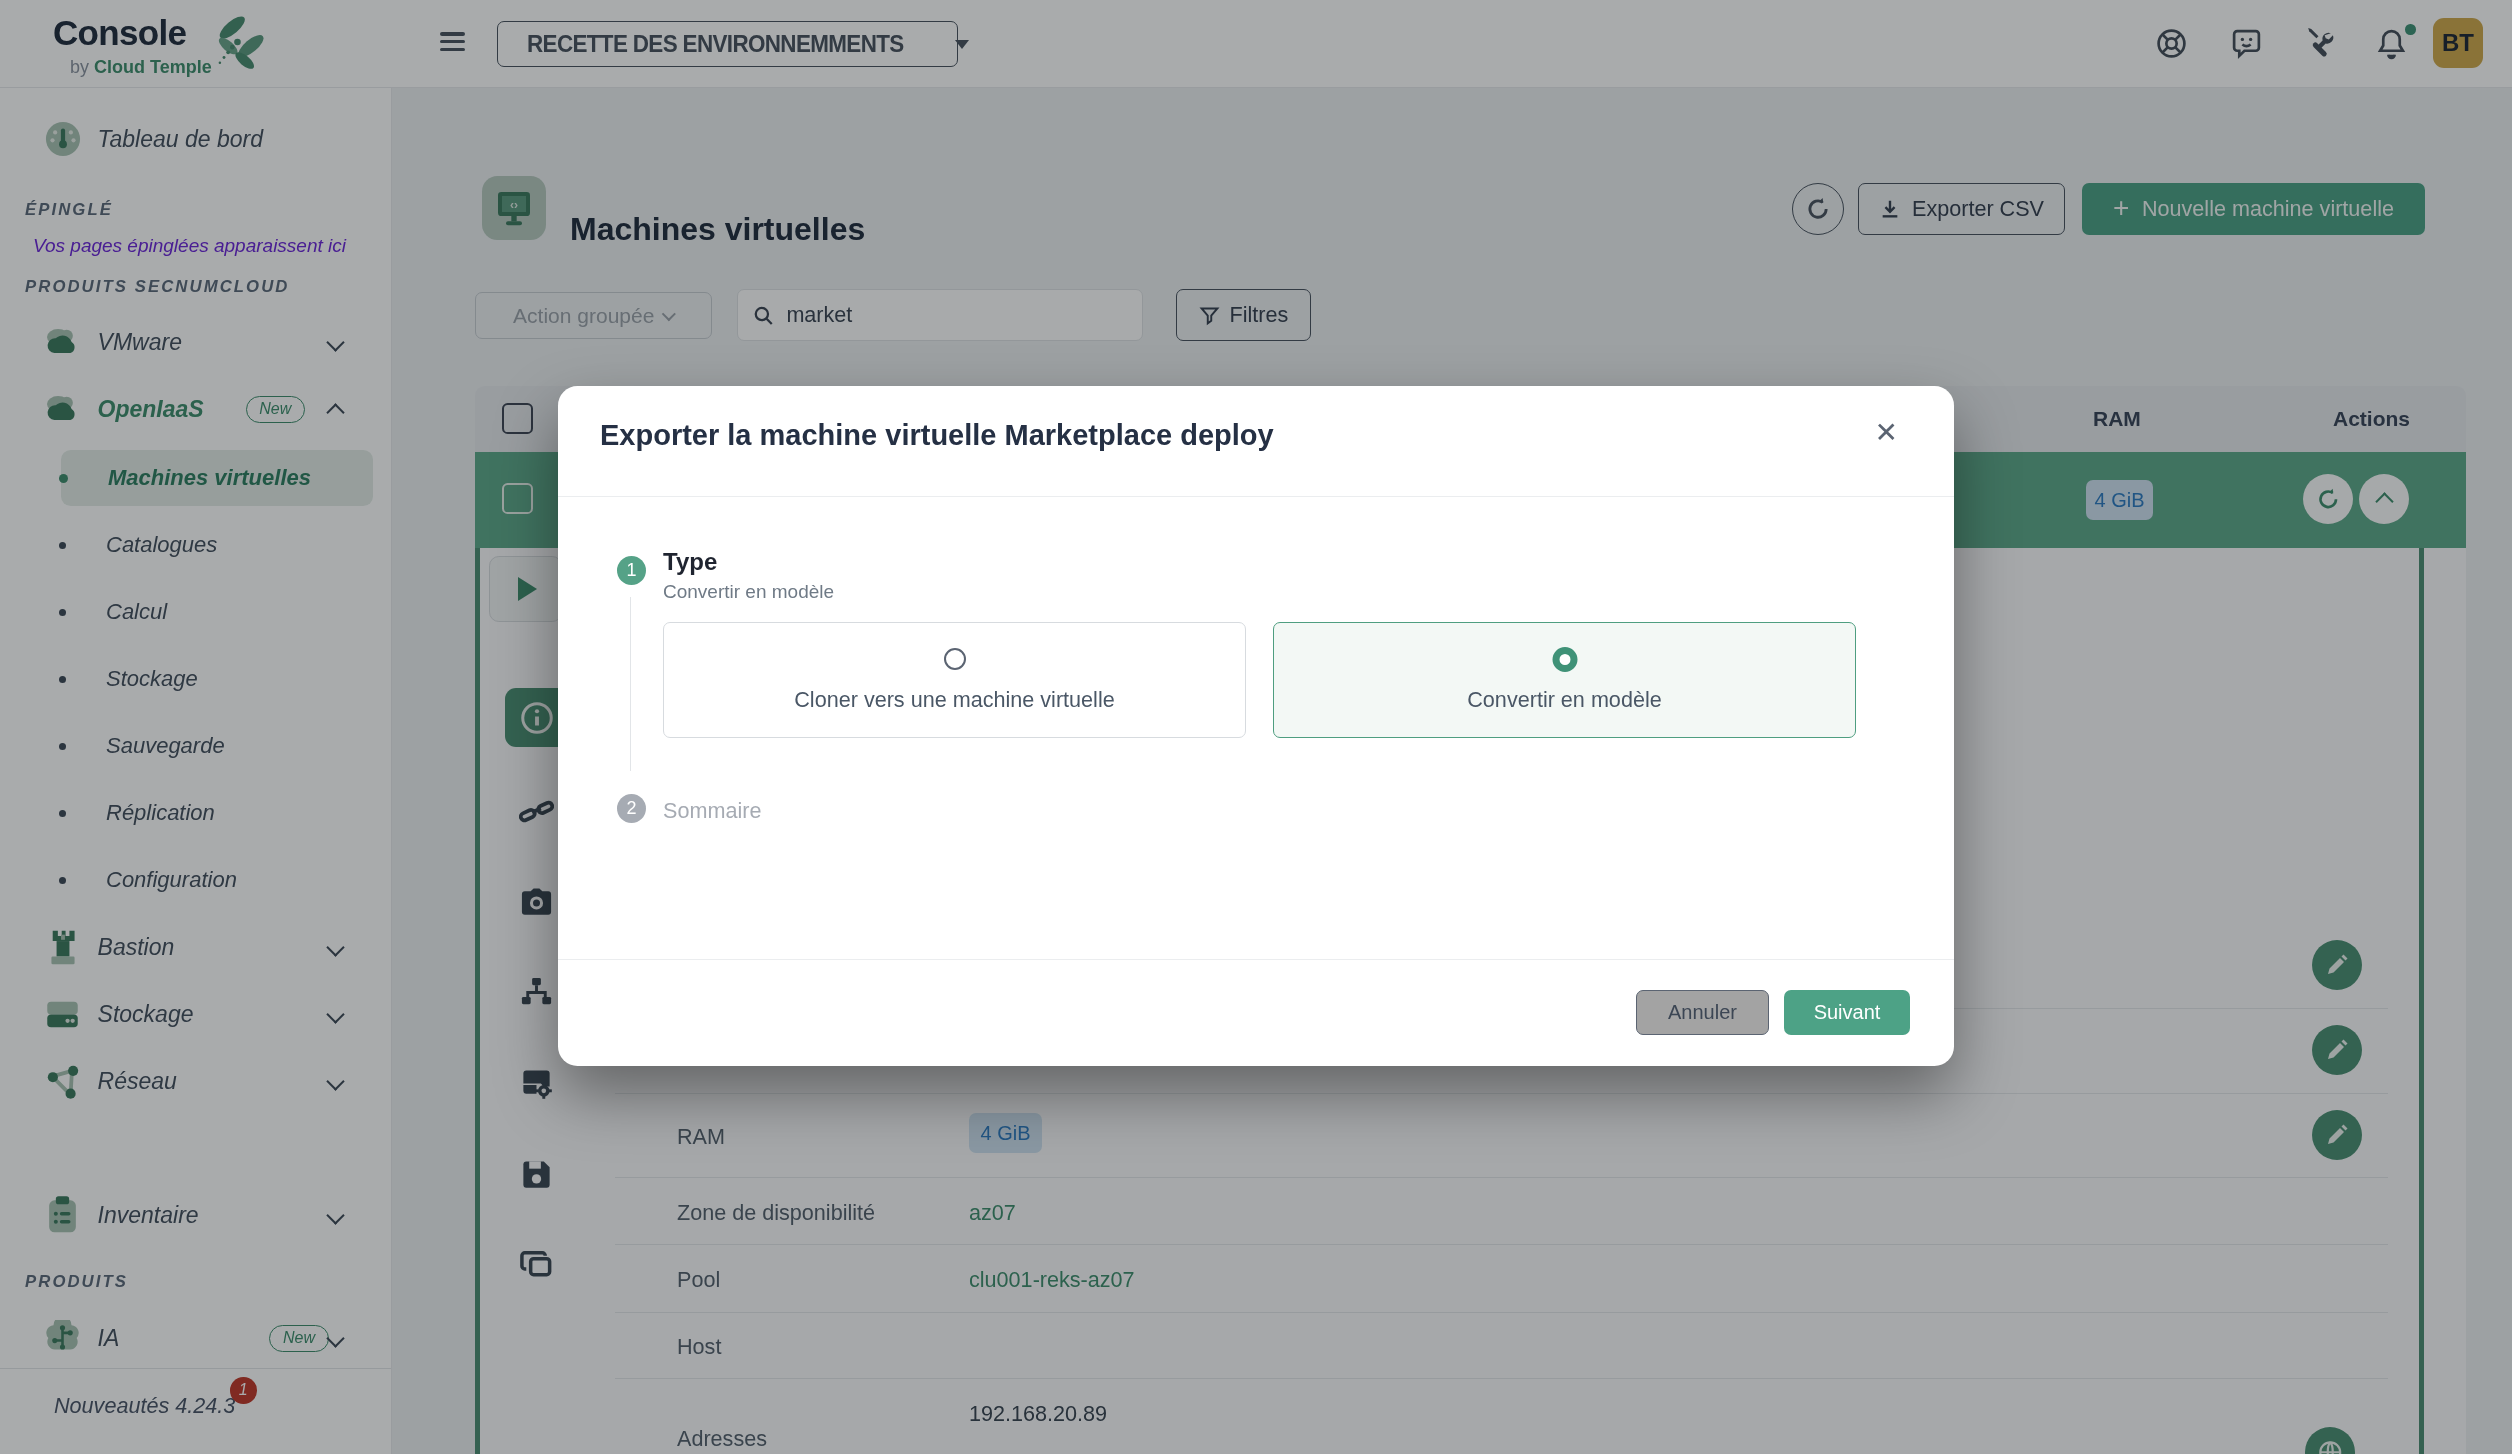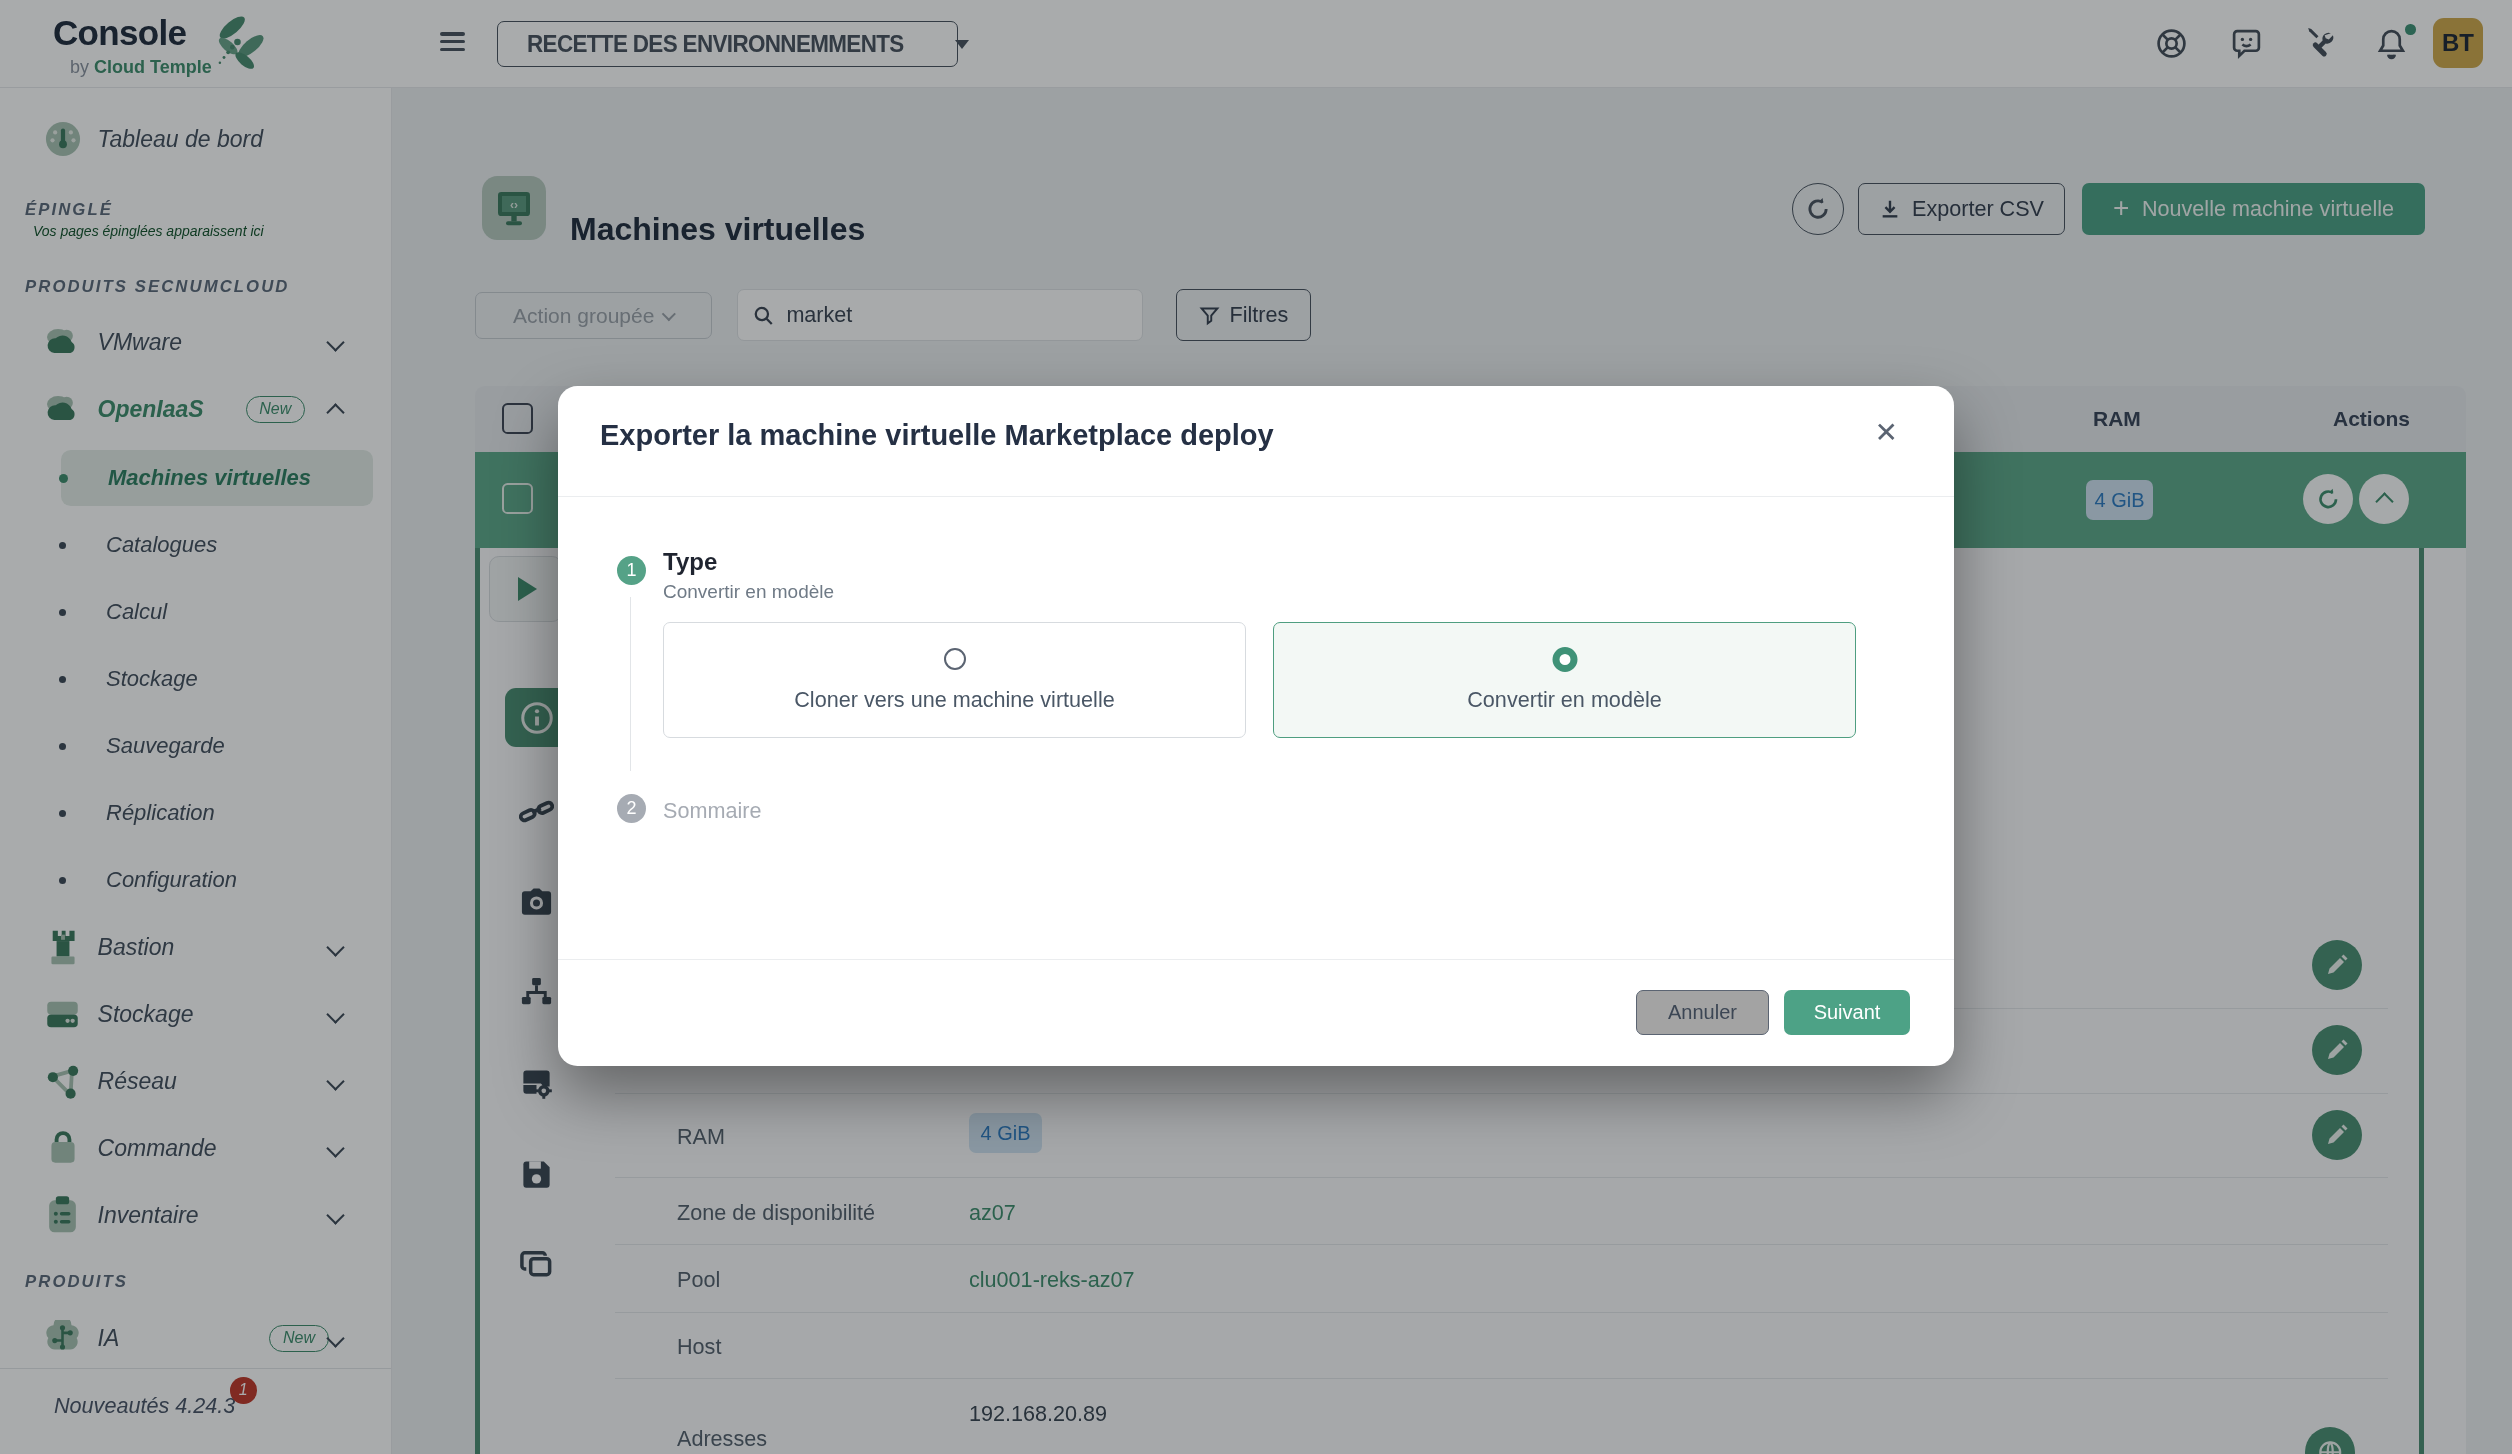--- a/index.html
+++ b/index.html
@@ -169,21 +169,21 @@
             <circle cx="8" cy="17" r="1.6" fill="#e8efe9"></circle>
             <circle cx="24" cy="17" r="1.6" fill="#e8efe9"></circle>
         <rect x="14.4" y="8" width="3.2" height="11" rx="1.6" fill="#3c7a5f"></rect>
             <circle cx="16" cy="20" r="3" fill="#3c7a5f"></circle>
           </svg>
       </span>
       <span class="side-label">Tableau de bord</span>
     </div>
 
     <div class="sec-label" style="top:113px">ÉPINGLÉ</div>
-    <div class="abs" style="left:33px;top:136px;font-size:14px;color:#14532d">Vos pages épinglées apparaissent ici</div>
+    <div class="abs" style="left:33px;top:148px;font-size:19px;color:#6d28d9">Vos pages épinglées apparaissent ici</div>
     <div class="sec-label" style="top:190px">PRODUITS SECNUMCLOUD</div>
 
     <div class="side-row" style="top:227px">
       <span class="side-ic">
         <svg width="42" height="32" viewBox="0 0 34 26">
             <ellipse cx="13" cy="9" rx="9" ry="6.5" fill="#a9c3b4"></ellipse>
             <circle cx="20" cy="8" r="5" fill="#a9c3b4"></circle>
         <path d="M10 22a6 6 0 0 1 1-12 8 8 0 0 1 13 3 5 5 0 0 1-1 9z" fill="#3c7a5f"></path>
           </svg>
       </span>
@@ -261,30 +261,20 @@
     <div class="side-row" style="top:966px">
       <span class="side-ic">
         <svg width="38" height="38" viewBox="0 0 30 30" fill="none" stroke="#a9c3b4" stroke-width="3">
         <path d="M8 11L22 7M8 13l14 14M22 8l-1 18"></path>
             <circle cx="7" cy="12" r="4" fill="#3c7a5f" stroke="none"></circle>
             <circle cx="23" cy="7" r="4" fill="#3c7a5f" stroke="none"></circle>
             <circle cx="21" cy="25" r="4" fill="#3c7a5f" stroke="none"></circle>
           </svg>
       </span>
       <span class="side-label">Réseau</span>
-      <span class="side-chev chev chev-d"></span>
-    </div>
-    <div class="side-row" style="top:1033px">
-      <span class="side-ic">
-        <svg width="36" height="39" viewBox="0 0 28 30">
-            <path d="M9 10V8a5 5 0 0 1 10 0v2" fill="none" stroke="#3c7a5f" stroke-width="3"></path>
-            <rect x="5" y="10" width="18" height="16" rx="3" fill="#a9c3b4"></rect>
-          </svg>
-      </span>
-      <span class="side-label">Commande</span>
       <span class="side-chev chev chev-d"></span>
     </div>
     <div class="side-row" style="top:1100px">
       <span class="side-ic">
         <svg width="35" height="40" viewBox="0 0 26 30">
             <rect x="3" y="4" width="20" height="24" rx="4" fill="#a9c3b4"></rect>
             <rect x="8" y="1" width="10" height="6" rx="2" fill="#3c7a5f"></rect>
             <circle cx="8" cy="14" r="1.5" fill="#3c7a5f"></circle>
             <rect x="11" y="12.7" width="8" height="2.6" rx="1.3" fill="#3c7a5f"></rect>
             <circle cx="8" cy="20" r="1.5" fill="#3c7a5f"></circle>

